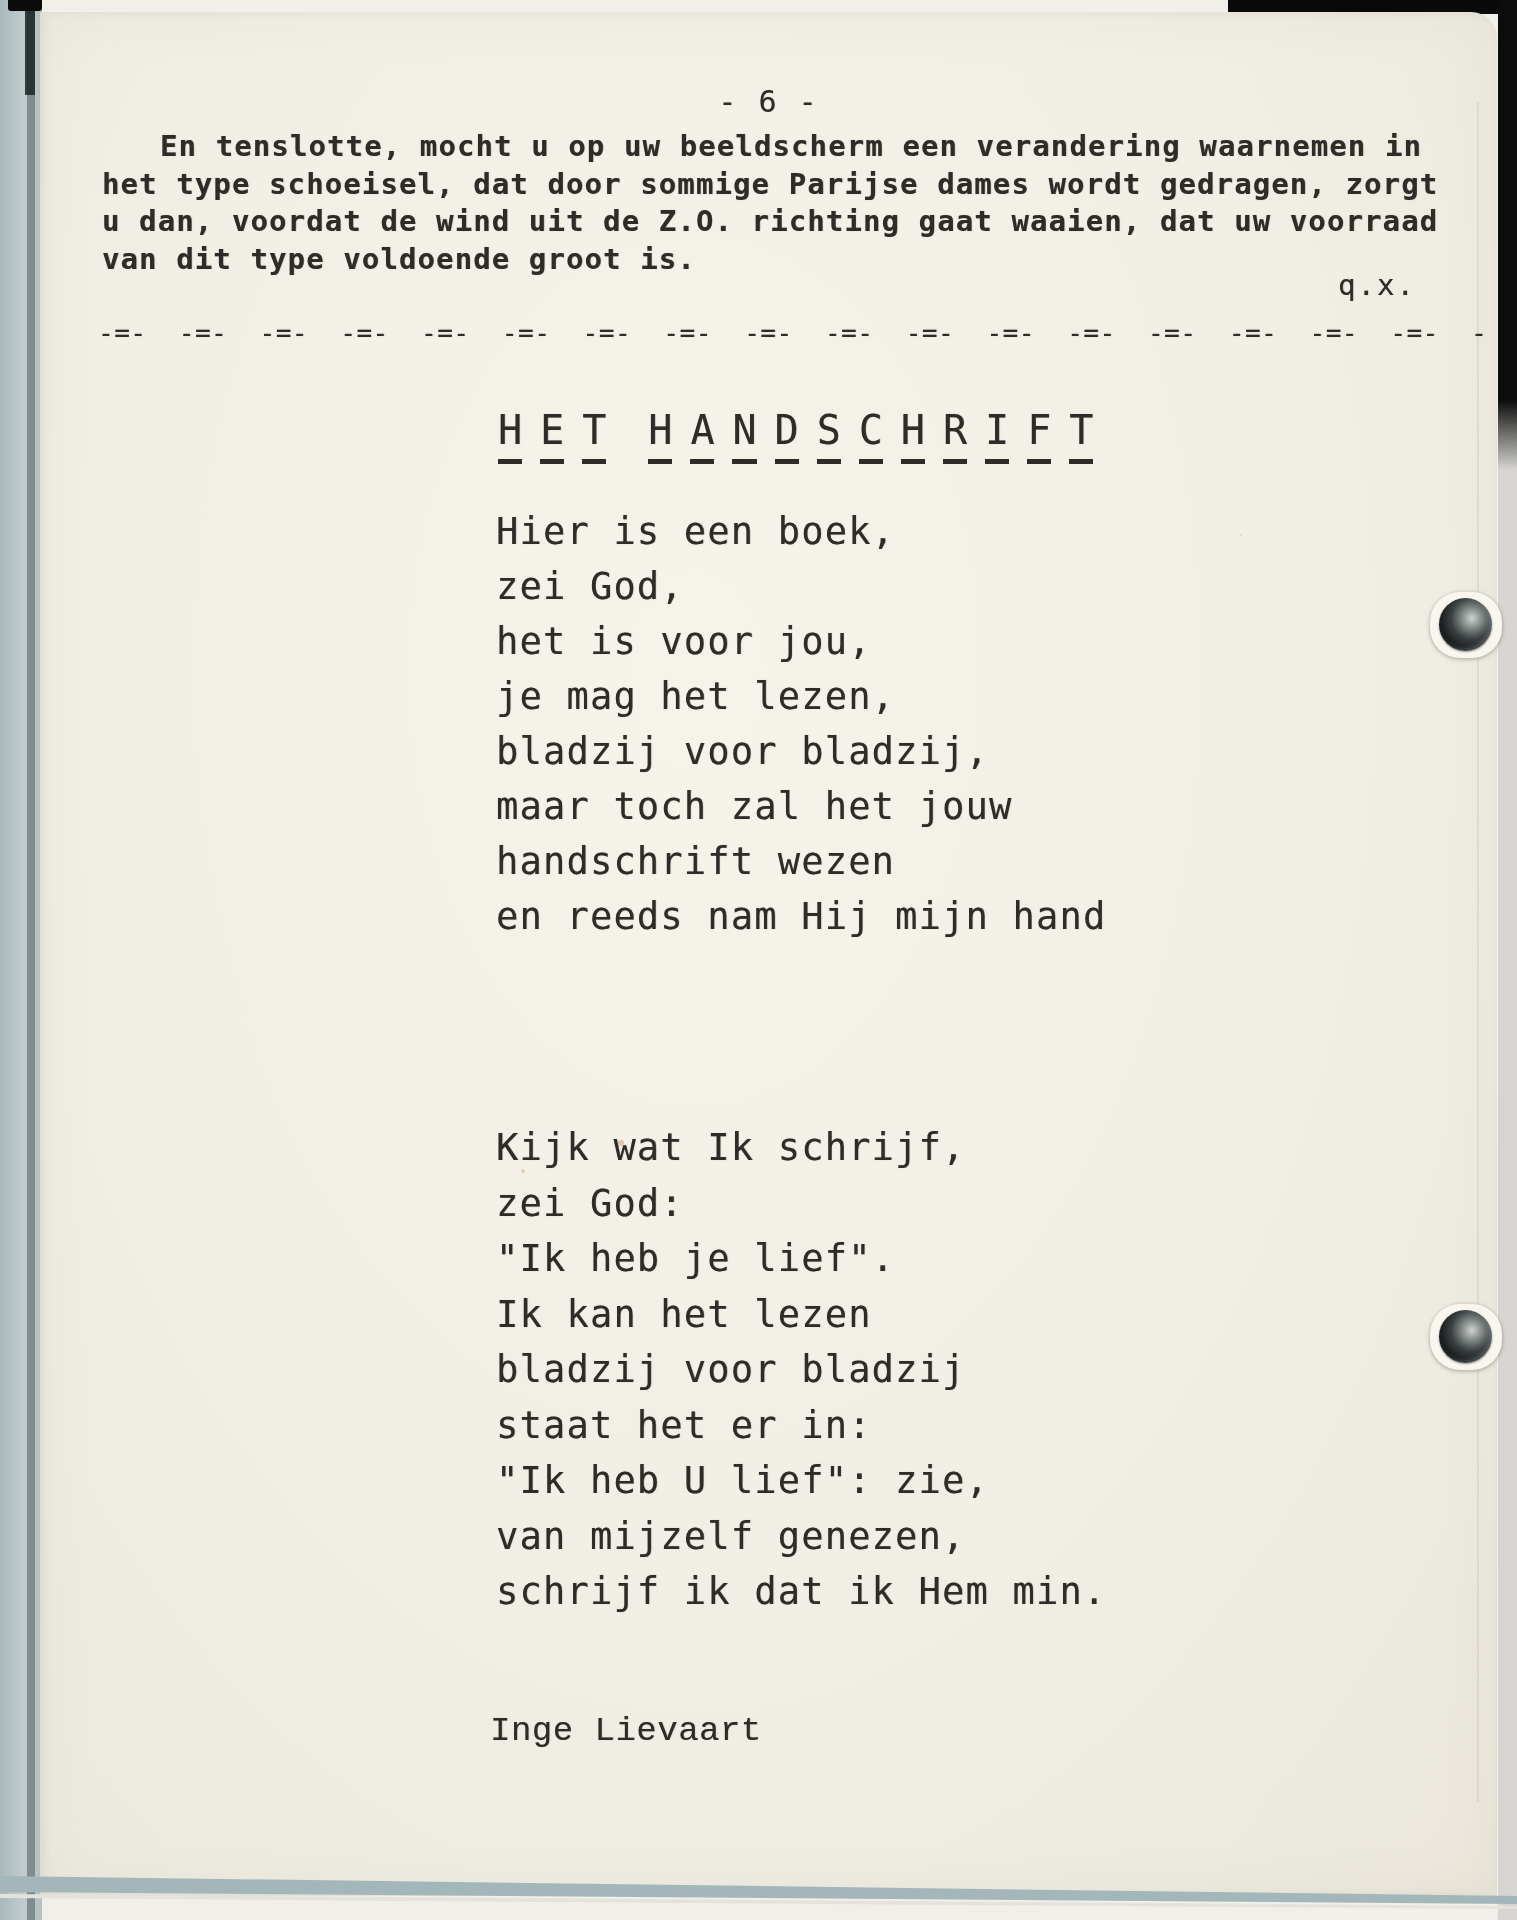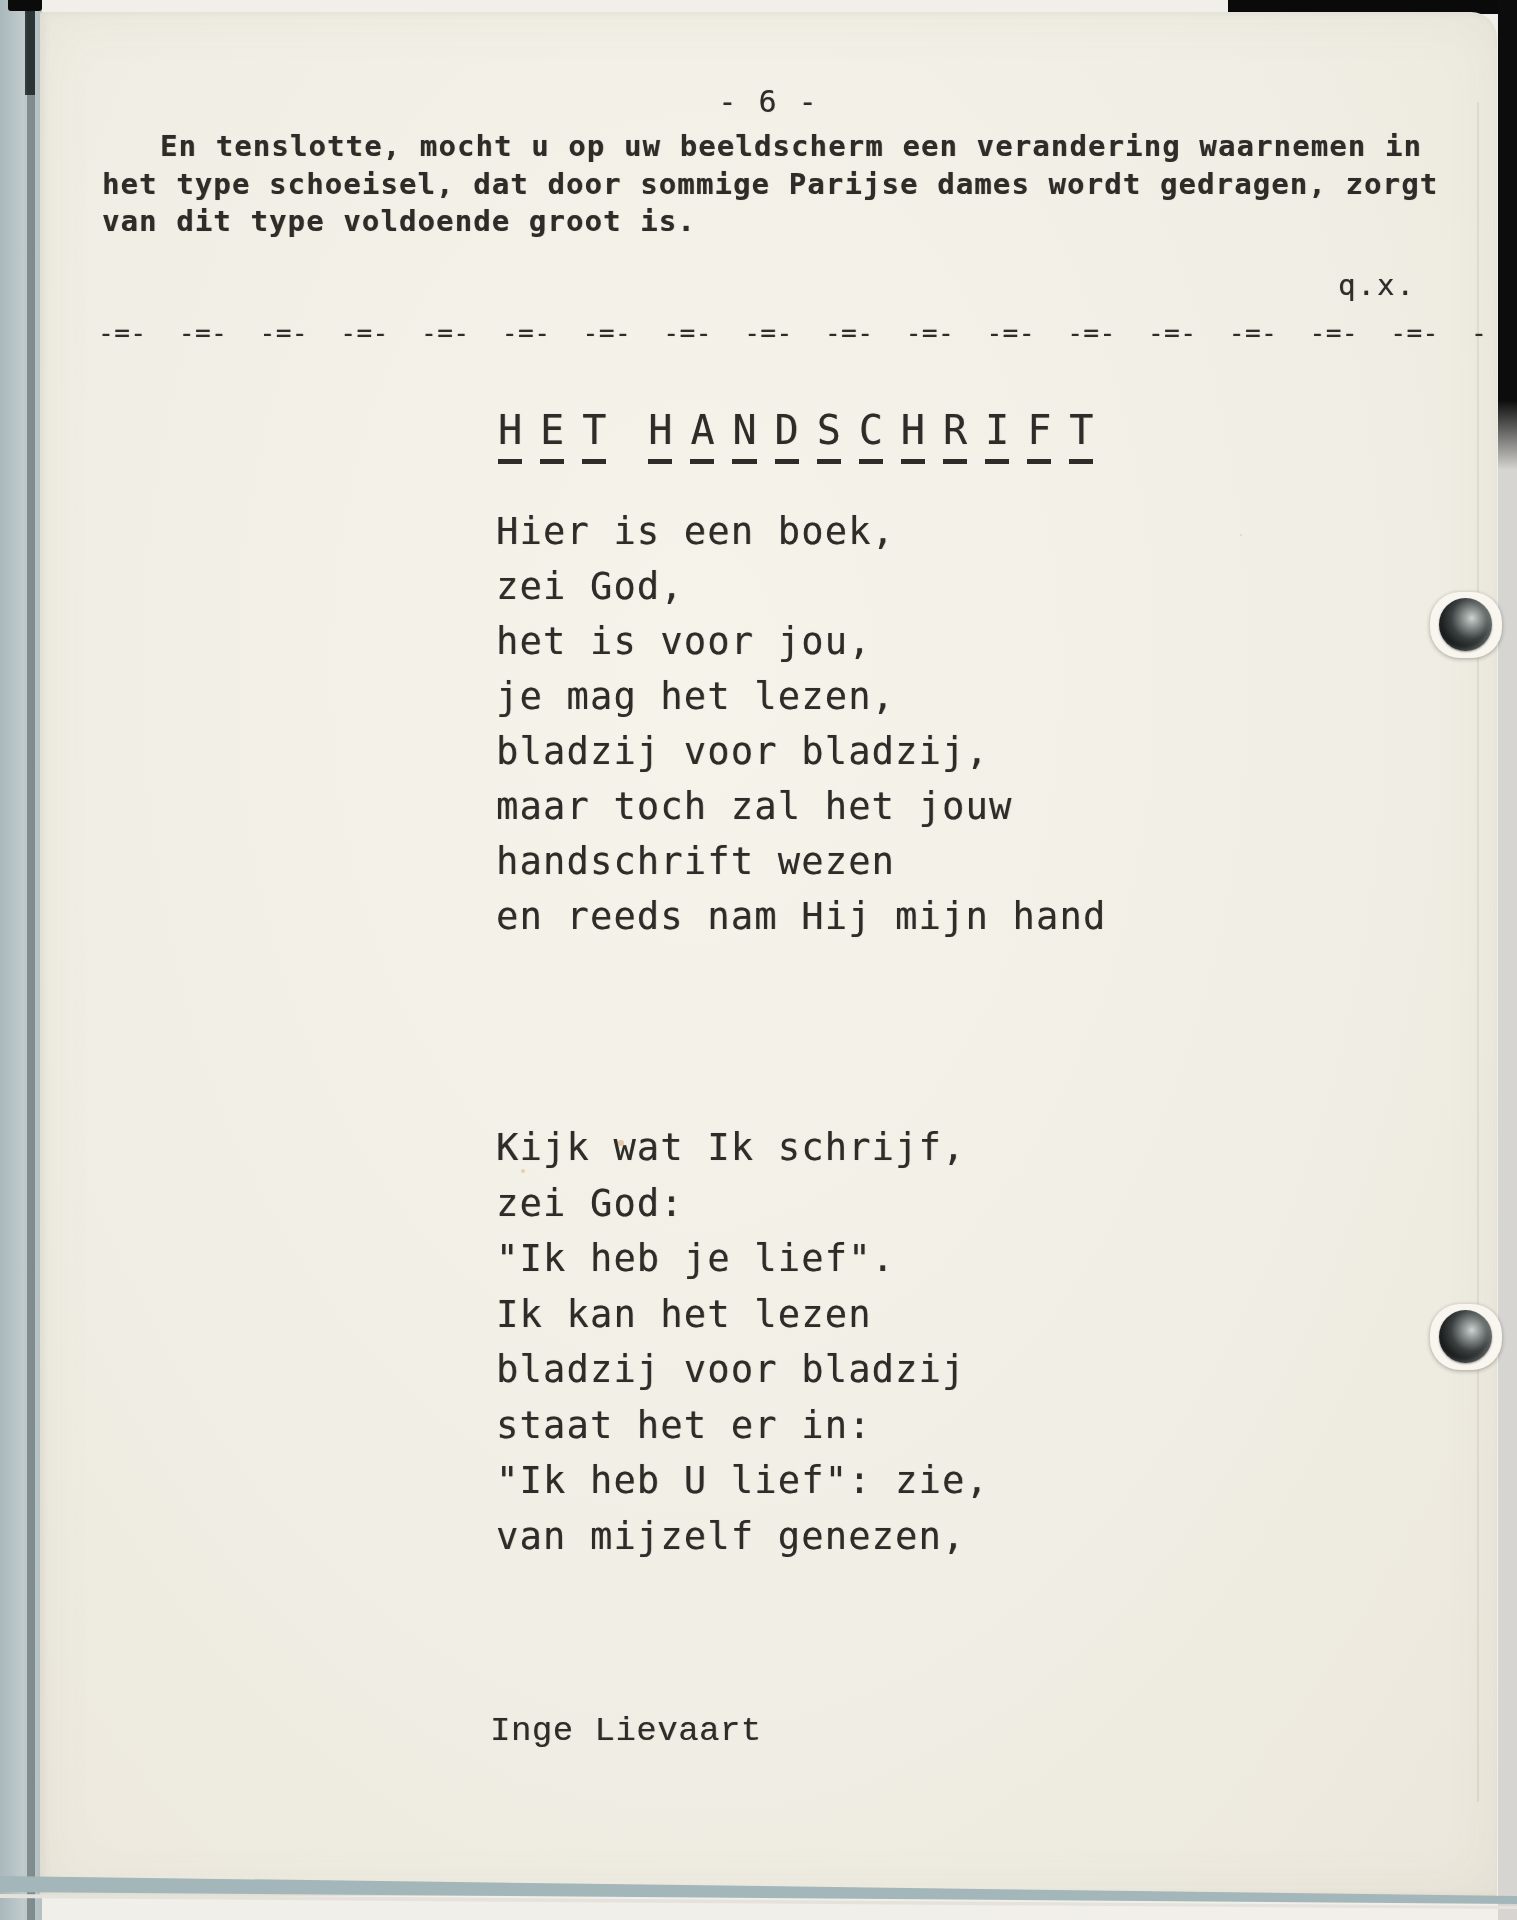--- a/index.html
+++ b/index.html
@@ -123,20 +123,21 @@
   <div class="corner-mark"></div>
   <div class="top-band"></div>
   <div class="right-edge"></div>
 
   <div class="page">
     <div class="page-number">- 6 -</div>
 
     <div class="paragraph">
         <div class="para-line">En tenslotte, mocht u op uw beeldscherm een verandering waarnemen in</div>
         <div class="para-line">het type schoeisel, dat door sommige Parijse dames wordt gedragen, zorgt</div>
+        <div class="para-line">u dan, voordat de wind uit de Z.O. richting gaat waaien, dat uw voorraad</div>
         <div class="para-line">van dit type voldoende groot is.</div>
       </div>
 
     <div class="signature">q.x.</div>
 
     <div class="divider">-=-  -=-  -=-  -=-  -=-  -=-  -=-  -=-  -=-  -=-  -=-  -=-  -=-  -=-  -=-  -=-  -=-  -</div>
 
     <div class="poem-title"><span class="tletter">H</span><span class="tletter">E</span><span class="tletter">T</span><span class="tgap"></span><span class="tletter">H</span><span class="tletter">A</span><span class="tletter">N</span><span class="tletter">D</span><span class="tletter">S</span><span class="tletter">C</span><span class="tletter">H</span><span class="tletter">R</span><span class="tletter">I</span><span class="tletter">F</span><span class="tletter">T</span></div>
 
     <div class="stanza stanza-1">
@@ -152,20 +153,21 @@
 
     <div class="stanza stanza-2">
         <div class="poem-line">Kijk wat Ik schrijf,</div>
         <div class="poem-line">zei God:</div>
         <div class="poem-line">"Ik heb je lief".</div>
         <div class="poem-line">Ik kan het lezen</div>
         <div class="poem-line">bladzij voor bladzij</div>
         <div class="poem-line">staat het er in:</div>
         <div class="poem-line">"Ik heb U lief": zie,</div>
         <div class="poem-line">van mijzelf genezen,</div>
+        <div class="poem-line">schrijf ik dat ik Hem min.</div>
       </div>
 
     <div class="author">Inge Lievaart</div>
 
     <div class="crease"></div>
     <div class="specks"></div>
   </div>
 
   <div class="tab tab-1">
     <div class="ring"></div>

